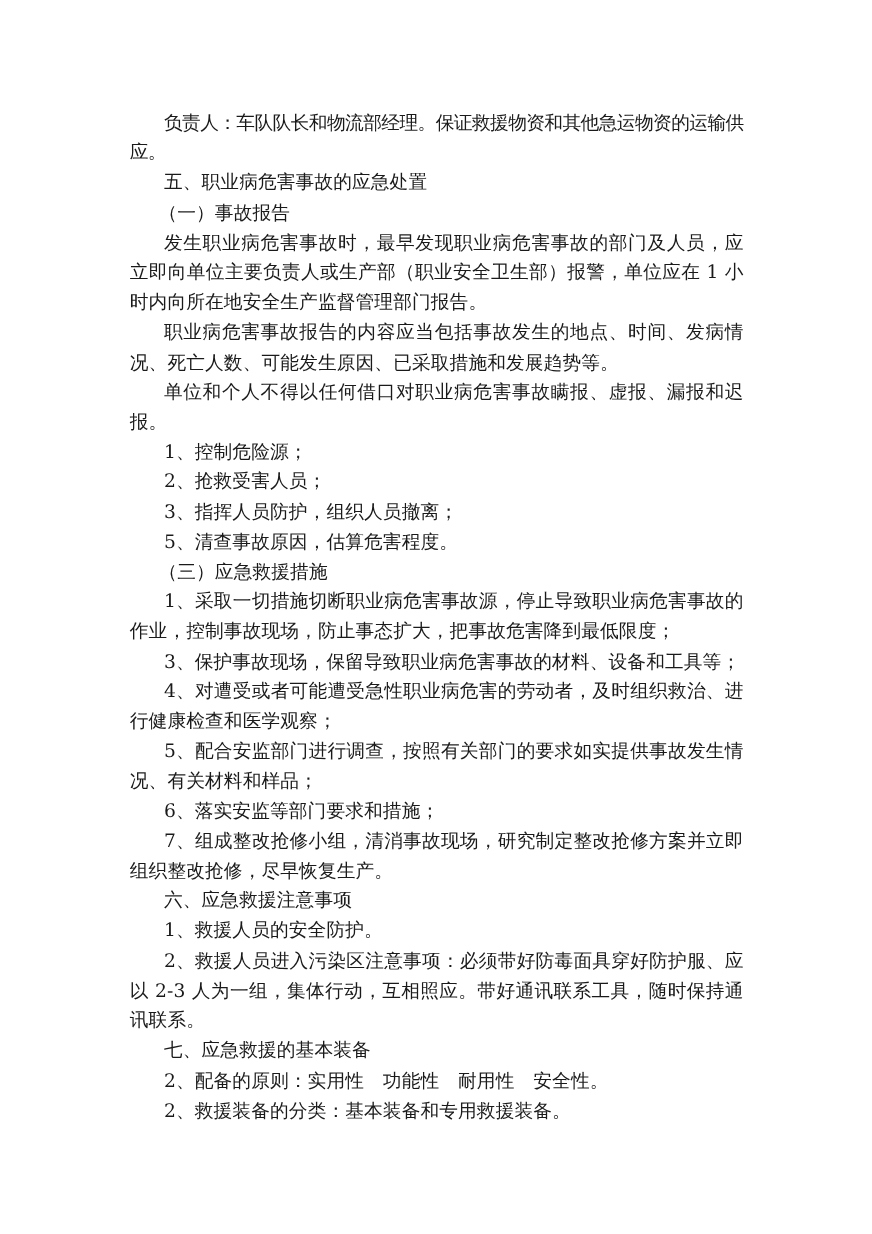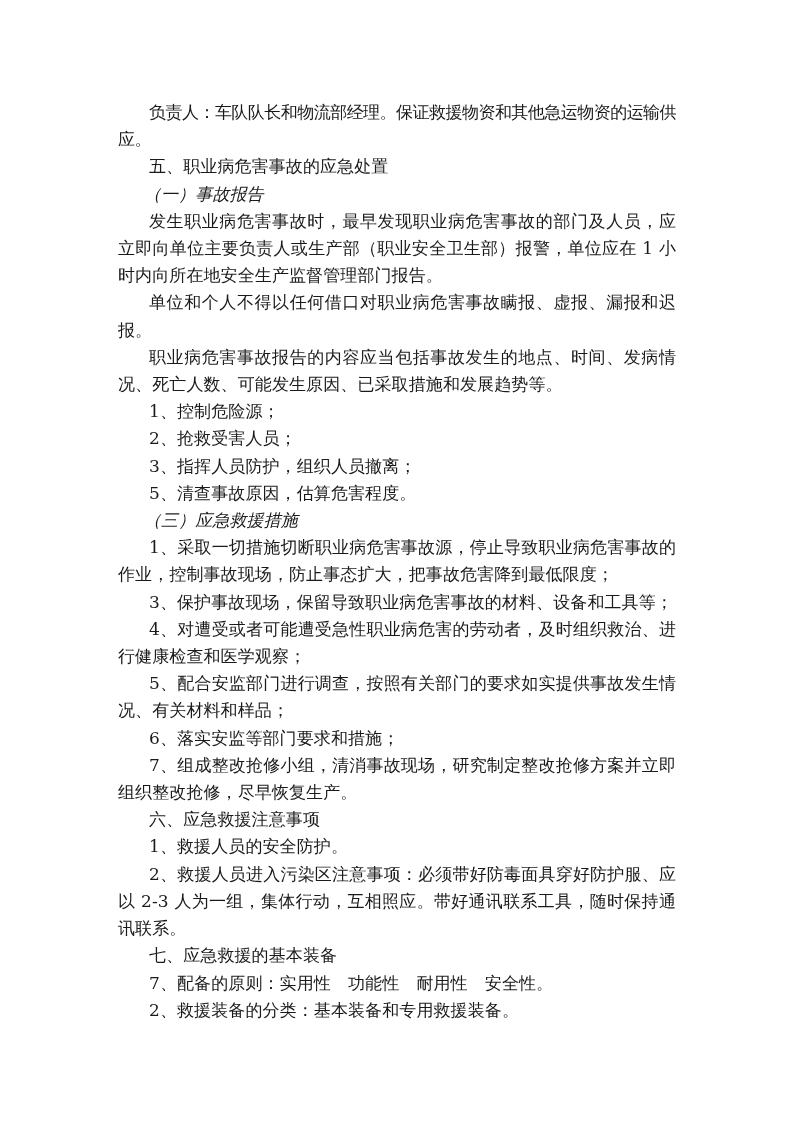--- a/index.html
+++ b/index.html
@@ -29,43 +29,42 @@
     text-align: justify;
     letter-spacing: 0.1px;
     white-space: normal;
   }
   .p.first {
     text-indent: 31px;
     letter-spacing: -0.6px;
   }
   .p.paren {
     text-indent: 26px;
-    font-style: italic;
   }
 </style>
 </head>
 <body>
 
 <div class="page">
   <p class="p first">负责人：车队队长和物流部经理。保证救援物资和其他急运物资的运输供应。</p>
   <p class="p">五、职业病危害事故的应急处置</p>
   <p class="p paren">（一）事故报告</p>
   <p class="p">发生职业病危害事故时，最早发现职业病危害事故的部门及人员，应立即向单位主要负责人或生产部（职业安全卫生部）报警，单位应在 1 小时内向所在地安全生产监督管理部门报告。</p>
+  <p class="p">职业病危害事故报告的内容应当包括事故发生的地点、时间、发病情况、死亡人数、可能发生原因、已采取措施和发展趋势等。</p>
   <p class="p">单位和个人不得以任何借口对职业病危害事故瞒报、虚报、漏报和迟报。</p>
-  <p class="p">职业病危害事故报告的内容应当包括事故发生的地点、时间、发病情况、死亡人数、可能发生原因、已采取措施和发展趋势等。</p>
   <p class="p">1、控制危险源；</p>
   <p class="p">2、抢救受害人员；</p>
   <p class="p">3、指挥人员防护，组织人员撤离；</p>
   <p class="p">5、清查事故原因，估算危害程度。</p>
   <p class="p paren">（三）应急救援措施</p>
   <p class="p">1、采取一切措施切断职业病危害事故源，停止导致职业病危害事故的作业，控制事故现场，防止事态扩大，把事故危害降到最低限度；</p>
   <p class="p">3、保护事故现场，保留导致职业病危害事故的材料、设备和工具等；</p>
   <p class="p">4、对遭受或者可能遭受急性职业病危害的劳动者，及时组织救治、进行健康检查和医学观察；</p>
   <p class="p">5、配合安监部门进行调查，按照有关部门的要求如实提供事故发生情况、有关材料和样品；</p>
   <p class="p">6、落实安监等部门要求和措施；</p>
   <p class="p">7、组成整改抢修小组，清消事故现场，研究制定整改抢修方案并立即组织整改抢修，尽早恢复生产。</p>
   <p class="p">六、应急救援注意事项</p>
   <p class="p">1、救援人员的安全防护。</p>
   <p class="p">2、救援人员进入污染区注意事项：必须带好防毒面具穿好防护服、应以 2-3 人为一组，集体行动，互相照应。带好通讯联系工具，随时保持通讯联系。</p>
   <p class="p">七、应急救援的基本装备</p>
-  <p class="p">7、配备的原则：实用性　功能性　耐用性　安全性。</p>
+  <p class="p">2、配备的原则：实用性　功能性　耐用性　安全性。</p>
   <p class="p">2、救援装备的分类：基本装备和专用救援装备。</p>
 </div>
 
 </body></html>

